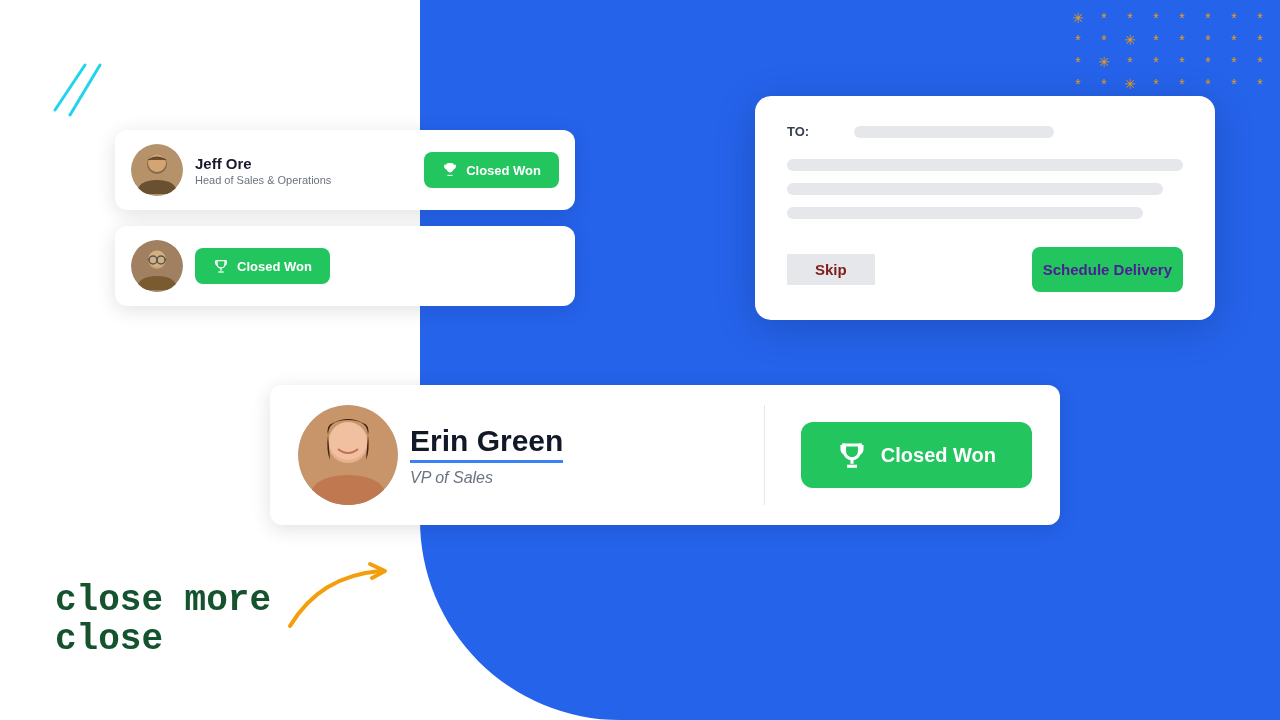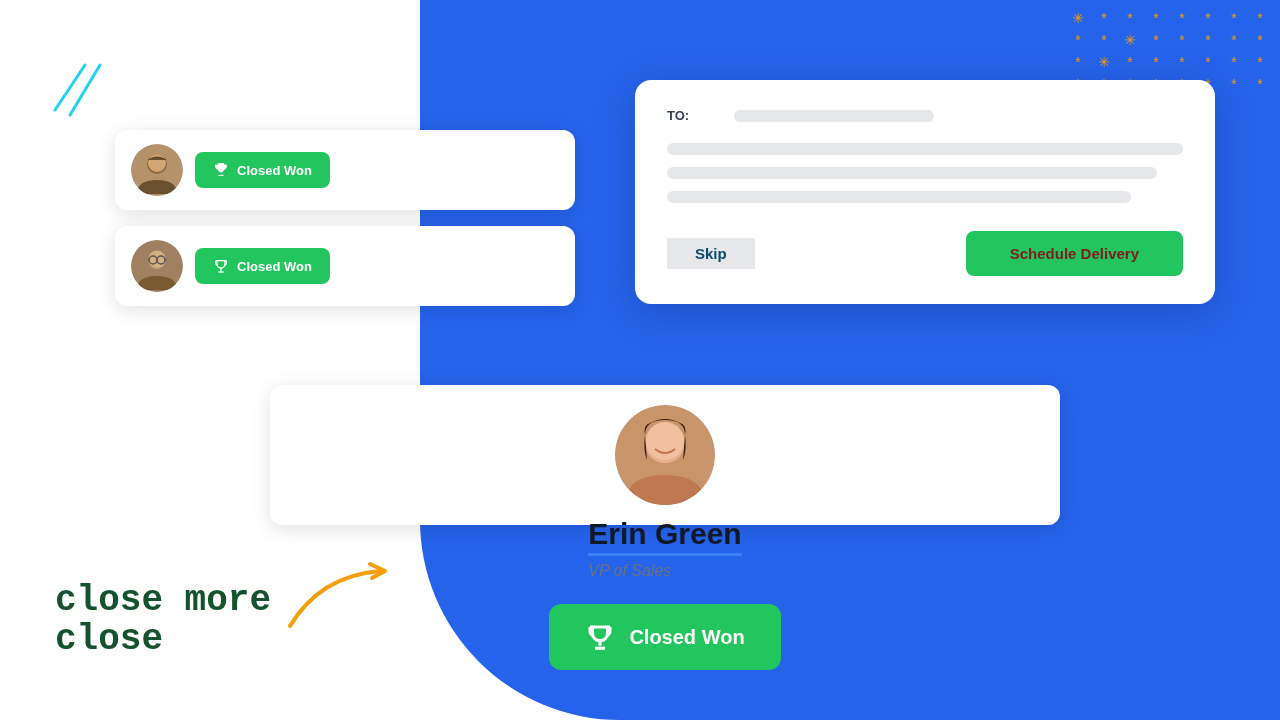--- a/index.html
+++ b/index.html
@@ -75,21 +75,20 @@
     }
 
     .contact-card-large {
       width: 790px;
       height: 140px;
       padding: 20px 28px;
       position: absolute;
       top: 385px;
       left: 270px;
       z-index: 3;
-      flex-direction: column;
     }
 
     .avatar {
       border-radius: 50%;
       overflow: hidden;
       background: #d1d5db;
       flex-shrink: 0;
     }
     .avatar-small {
       width: 52px;
@@ -166,23 +165,23 @@
     .card-divider {
       width: 1px;
       background: #e5e7eb;
       align-self: stretch;
       margin: 0 24px;
     }
 
     
     .email-panel {
       position: absolute;
-      top: 80px;
+      top: 96px;
       right: 65px;
-      width: 580px;
+      width: 460px;
       background: #ffffff;
       border-radius: 16px;
       box-shadow: 0 8px 40px rgba(0,0,0,0.18);
       z-index: 4;
       padding: 28px 32px;
     }
 
     .email-field {
       display: flex;
       align-items: center;
@@ -215,35 +214,35 @@
     }
 
     .email-actions {
       display: flex;
       justify-content: space-between;
       align-items: center;
     }
 
     .skip-btn {
       background: #e5e7eb;
-      color: #0c4a6e;
+      color: #7f1d1d;
       border: none;
       border-radius: 1px;
       padding: 7px 28px;
       font-size: 15px;
       font-weight: 600;
       cursor: pointer;
     }
 
     .schedule-btn {
       background: #22c55e;
-      color: #7f1d1d;
+      color: #4c1d95;
       border: none;
       border-radius: 8px;
-      padding: 14px 44px;
+      padding: 14px 11px;
       font-size: 15px;
       font-weight: 700;
       cursor: pointer;
     }
 
     
     .tagline {
       position: absolute;
       bottom: 60px;
       left: 55px;
@@ -308,20 +307,24 @@
 
   <div class="contact-card contact-card-small">
     <div class="avatar avatar-small">
       <svg width="52" height="52" viewBox="0 0 52 52" xmlns="http://www.w3.org/2000/svg">
         <rect width="52" height="52" fill="#b5926a" rx="26"></rect>
         <circle cx="26" cy="20" r="10" fill="#8B6845"></circle>
         <path d="M6 50 Q6 36 26 36 Q46 36 46 50" fill="#6B5030"></path>
         <circle cx="26" cy="19" r="9" fill="#d4a574"></circle>
         <path d="M17 16 Q26 10 35 16" fill="#6B5030" stroke="#5a4020" stroke-width="1"></path>
       </svg>
+    </div>
+    <div class="contact-info">
+      <div class="contact-name-small">Jeff Ore</div>
+      <div class="contact-title-small">Head of Sales &amp; Operations</div>
     </div>
     <button class="closed-won-btn-small">
       <span class="trophy-icon">
         <svg width="16" height="16" viewBox="0 0 24 24" fill="white">
           <path d="M7 4H4v3c0 2.2 1.5 4 3.5 4.5C8 13.5 9.8 15 12 15s4-1.5 4.5-3.5C18.5 11 20 9.2 20 7V4h-3M7 4V2h10v2M12 15v3m-4 2h8"></path>
           <path d="M8 20h8M12 15c-2.2 0-4-1.8-4-4V4h8v7c0 2.2-1.8 4-4 4z" stroke="white" stroke-width="1.5" fill="none"></path>
           <rect x="9" y="2" width="6" height="2" fill="white"></rect>
           <path d="M4 4v3c0 1.8 1.2 3.3 3 3.8" stroke="white" stroke-width="1.5" fill="none"></path>
           <path d="M20 4v3c0 1.8-1.2 3.3-3 3.8" stroke="white" stroke-width="1.5" fill="none"></path>
         </svg>

